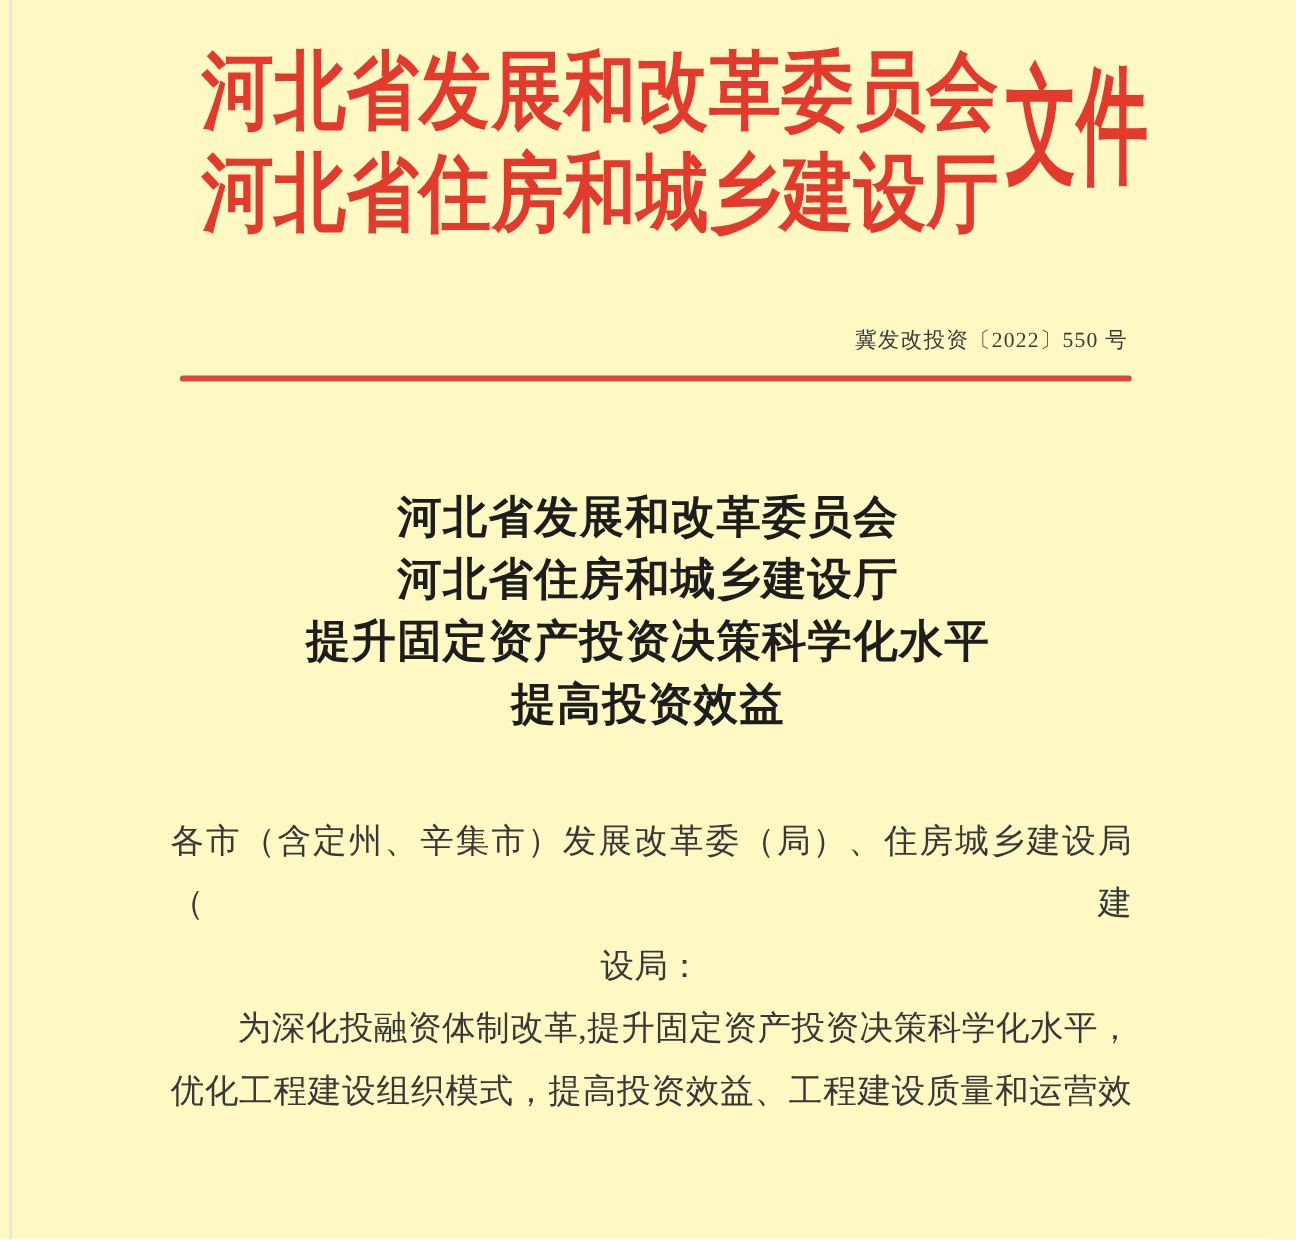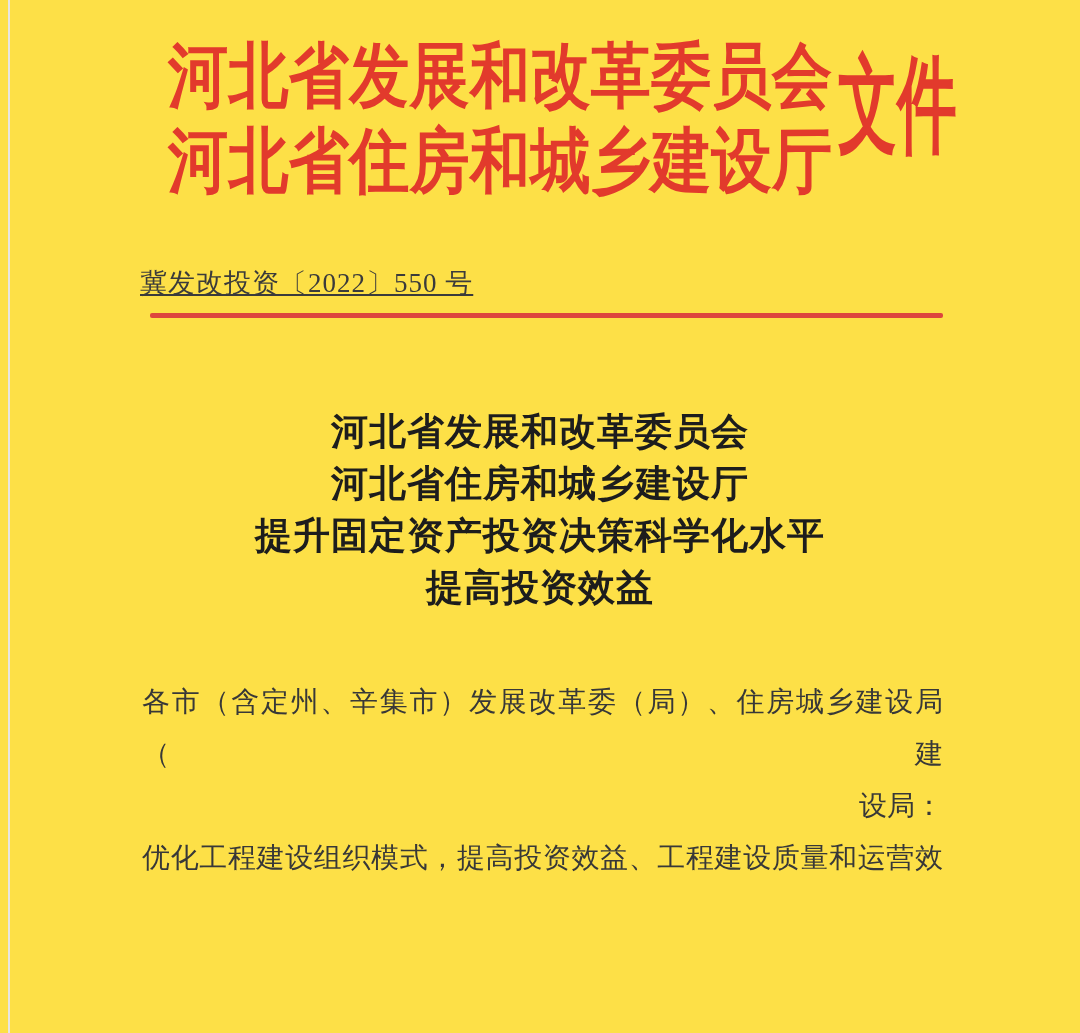--- a/index.html
+++ b/index.html
@@ -1,20 +1,20 @@
 <!DOCTYPE html>
 <html><head>
 <meta charset="utf-8">
 <style>
   html, body { margin: 0; padding: 0; background: #ffffff; }
   .page {
     position: relative;
     width: 1080px;
     height: 1033px;
-    background: #fde047;
+    background: #fef9c3;
     overflow: hidden;
     font-family: "Liberation Serif", serif;
   }
   
   .scan-edge {
     position: absolute;
     left: 8px; top: 0;
     width: 2px; height: 100%;
     background: #e7e5e1;
   }
@@ -45,26 +45,25 @@
     color: #e23a2c;
     transform: scaleX(0.56);
     transform-origin: left top;
     white-space: nowrap;
   }
   
   .doc-number {
     position: absolute;
     left: 140px; top: 266px;
     width: 800px;
-    text-align: left;
-    font-size: 27px;
+    text-align: right;
+    font-size: 18px;
     line-height: 34px;
     color: #3b3b3b;
     letter-spacing: 1px;
-    text-decoration: underline;
   }
   
   .red-rule {
     position: absolute;
     left: 150px; top: 313px;
     width: 793px; height: 5px;
     background: #dd463d;
     border-radius: 2px;
   }
   
@@ -81,21 +80,21 @@
   }
   
   .body-text {
     position: absolute;
     left: 142px; top: 676px;
     width: 801px;
     font-size: 28px;
     line-height: 52px;
     color: #383838;
   }
-  .body-line { text-align: right; }
+  .body-line { text-align: center; }
   .body-line.fill {
     text-align: justify;
     text-align-last: justify;
   }
   .body-line.indent { text-indent: 56px; }
 </style>
 </head>
 <body>
 
 <div class="page">
@@ -117,17 +116,18 @@
   <div class="title">
     <div class="title-line">河北省发展和改革委员会</div>
     <div class="title-line">河北省住房和城乡建设厅</div>
     <div class="title-line">提升固定资产投资决策科学化水平</div>
     <div class="title-line">提高投资效益</div>
   </div>
 
   <div class="body-text">
     <div class="body-line fill">各市（含定州、辛集市）发展改革委（局）、住房城乡建设局（建</div>
     <div class="body-line">设局：</div>
+    <div class="body-line fill indent">为深化投融资体制改革,提升固定资产投资决策科学化水平，</div>
     <div class="body-line fill">优化工程建设组织模式，提高投资效益、工程建设质量和运营效</div>
 
   </div>
 
 </div>
 
 </body></html>

